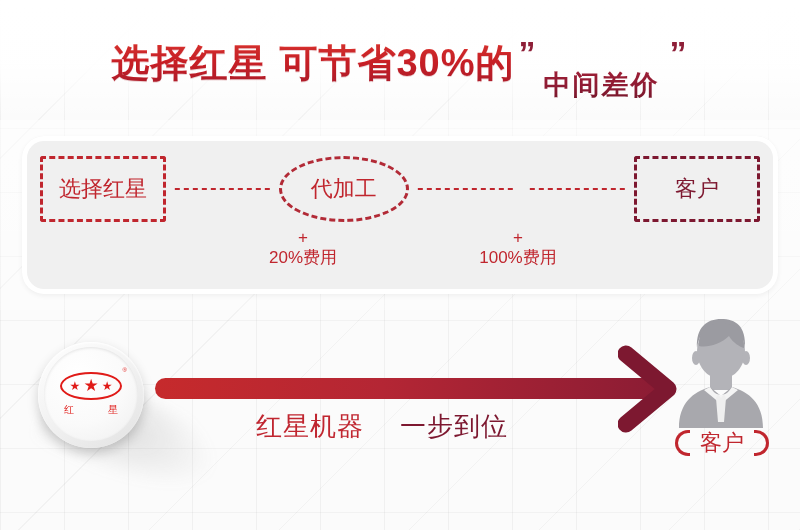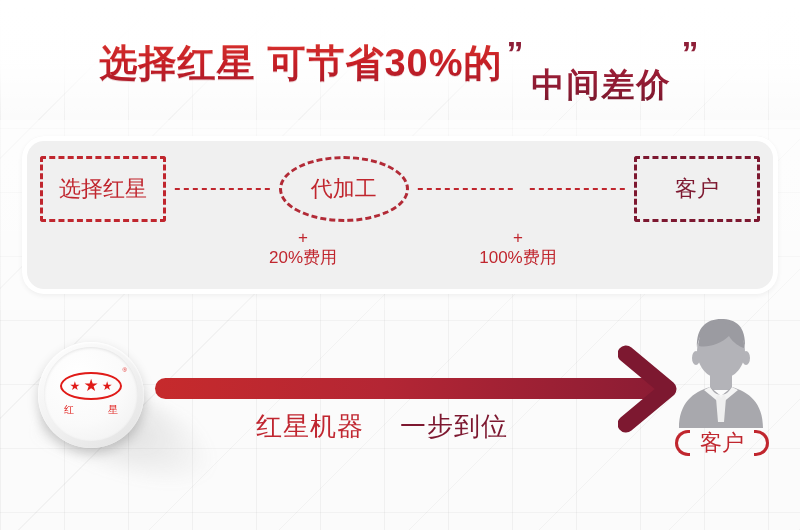--- a/index.html
+++ b/index.html
@@ -49,21 +49,21 @@
     -webkit-text-fill-color:transparent;
     text-shadow:0 1px 0 rgba(160,30,40,.18);
   }
   .t-gap{ display:inline-block; width:12px; }
   .t-quote{
     font-size:34px; font-weight:bold; color:#8e1f38;
     position:relative; top:-10px; padding:0 4px;
     letter-spacing:-2px;
   }
   .t-hl{
-    font-size:33px; font-weight:bold; letter-spacing:2px;
+    font-size:27px; font-weight:bold; letter-spacing:2px;
     background:linear-gradient(to bottom,#a01f36 0%,#8d1b33 55%,#6f1629 100%);
     -webkit-background-clip:text; background-clip:text;
     -webkit-text-fill-color:transparent;
     padding:0 6px;
     margin-top:44px;
   }
 
   
   .panel{
     position:absolute; left:22px; top:136px; width:756px; height:158px;

